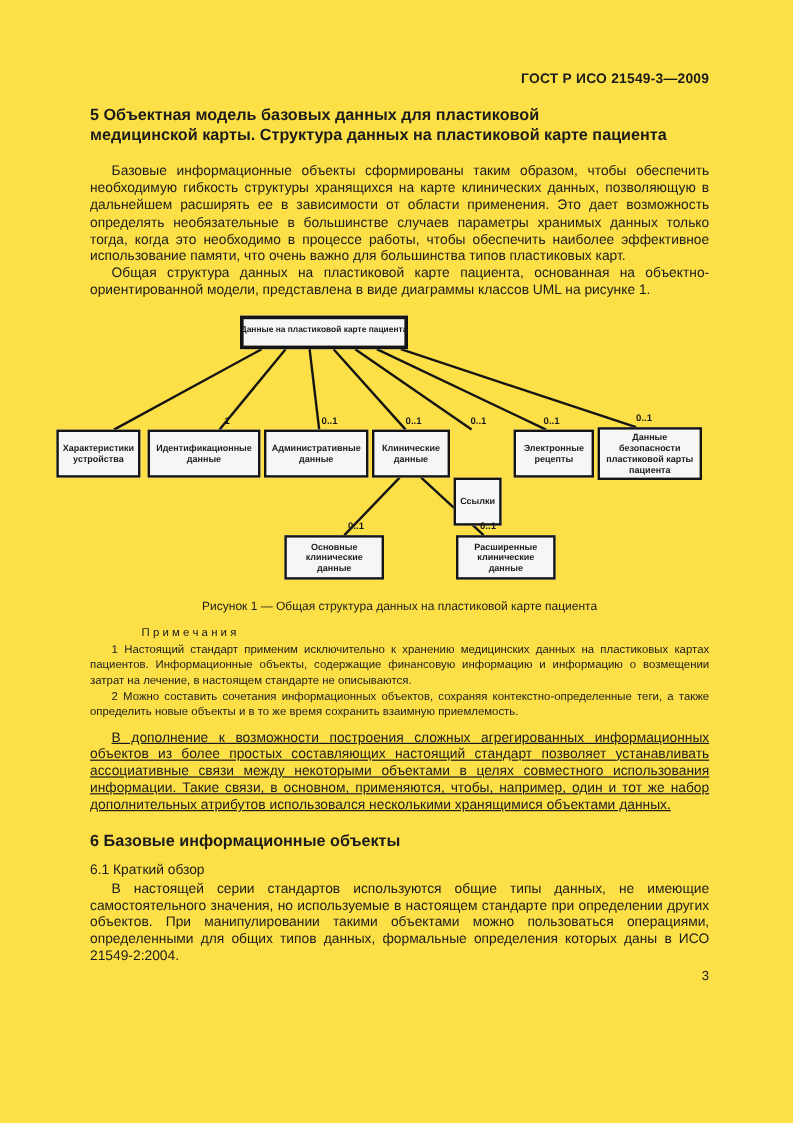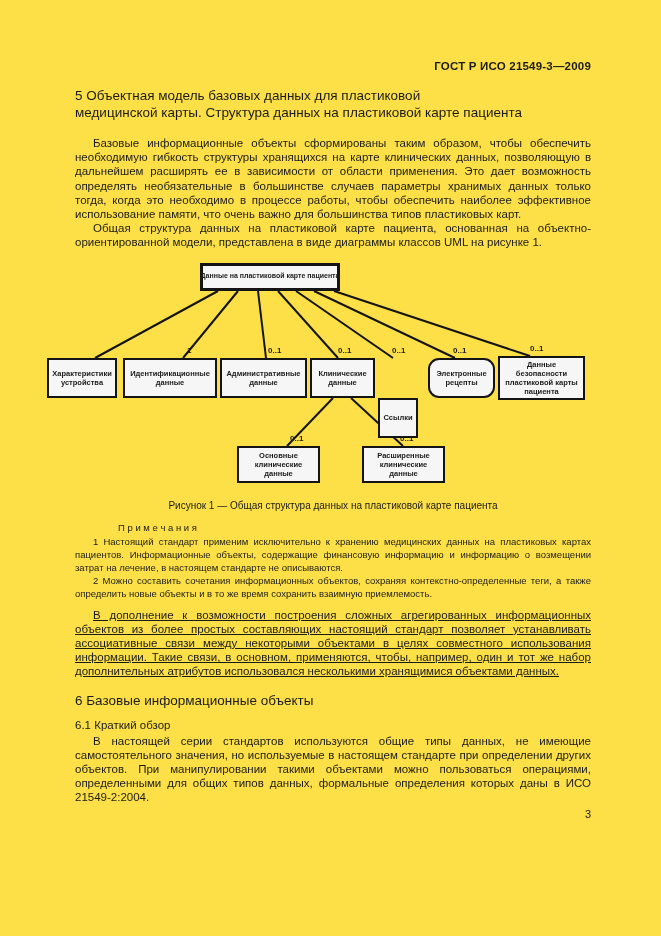--- a/index.html
+++ b/index.html
@@ -3,21 +3,21 @@
 <meta charset="utf-8">
 <style>
   html,body{margin:0;padding:0;background:#f6f6f6;}
   .page{
     position:relative;width:661px;height:936px;overflow:hidden;
     background:#fde047;color:#1b1b1b;
     font-family:"Liberation Sans",sans-serif;
   }
   .column{position:absolute;left:75px;top:60px;width:516px;}
   .doc-header{font-size:11.5px;font-weight:bold;text-align:right;letter-spacing:.2px;}
-  .h-main{font-size:13.5px;font-weight:normal;line-height:17px;margin-top:15px;}
+  .h-main{font-size:13.5px;font-weight:bold;line-height:17px;margin-top:15px;}
   .para{font-size:11.5px;line-height:14.2px;text-align:justify;text-indent:18px;margin:0;}
   .p1{margin-top:15px;}
   .p3{margin-top:30px;}
   .p4{margin-top:8px;text-decoration:underline;}
   .notes{margin-top:10px;font-size:9.5px;line-height:13px;}
   .notes-title{margin-left:18px;margin-bottom:1px;padding-left:25px;}
   .note{text-align:justify;text-indent:18px;}
   .h6{margin-top:13px;}
   .h61{font-size:11.5px;font-weight:normal;margin-top:10px;}
   .p5{margin-top:3px;}
@@ -73,28 +73,28 @@
       <span class="fmult" style="left:298px;top:85px;">0..1</span>
       <span class="fmult" style="left:352px;top:85px;">0..1</span>
       <span class="fmult" style="left:413px;top:85px;">0..1</span>
       <span class="fmult" style="left:490px;top:83px;">0..1</span>
 
       <div class="fnode" style="left:83px;top:97px;width:94px;height:40px;">Идентификационные данные</div>
       <div class="fnode" style="left:7px;top:97px;width:70px;height:40px;">Характеристики устройства</div>
       <div class="fnode" style="left:180px;top:97px;width:87px;height:40px;">Административные данные</div>
       <div class="fnode" style="left:270px;top:97px;width:65px;height:40px;">Клинические данные</div>
       <div class="fnode" style="left:338px;top:97px;width:40px;height:40px;margin-top:40px;">Ссылки</div>
-      <div class="fnode" style="left:388px;top:97px;width:67px;height:40px;border-radius:11px;">Электронные рецепты</div>
+      <div class="fnode" style="left:388px;top:97px;width:67px;height:40px;">Электронные рецепты</div>
       <div class="fnode" style="left:458px;top:95px;width:87px;height:44px;">Данные безопасности пластиковой карты пациента</div>
 
       <span class="fmult" style="left:250px;top:173px;">0..1</span>
       <span class="fmult" style="left:360px;top:173px;">0..1</span>
 
       <div class="fnode" style="left:197px;top:185px;width:83px;height:37px;">Основные клинические данные</div>
-      <div class="fnode" style="left:322px;top:185px;width:83px;height:37px;">Расширенные клинические данные</div>
+      <div class="fnode" style="left:340px;top:185px;width:83px;height:37px;">Расширенные клинические данные</div>
     </div>
 
     <div class="caption">Рисунок 1 — Общая структура данных на пластиковой карте пациента</div>
 
 
     <div class="notes">
       <div class="notes-title">П р и м е ч а н и я</div>
       <div class="note">1  Настоящий стандарт применим исключительно к хранению медицинских данных на пластиковых картах пациентов. Информационные объекты, содержащие финансовую информацию и информацию о возмещении затрат на лечение, в настоящем стандарте не описываются.</div>
       <div class="note">2  Можно составить сочетания информационных объектов, сохраняя контекстно-определенные теги, а также определить новые объекты и в то же время сохранить взаимную приемлемость.</div>
     </div>

